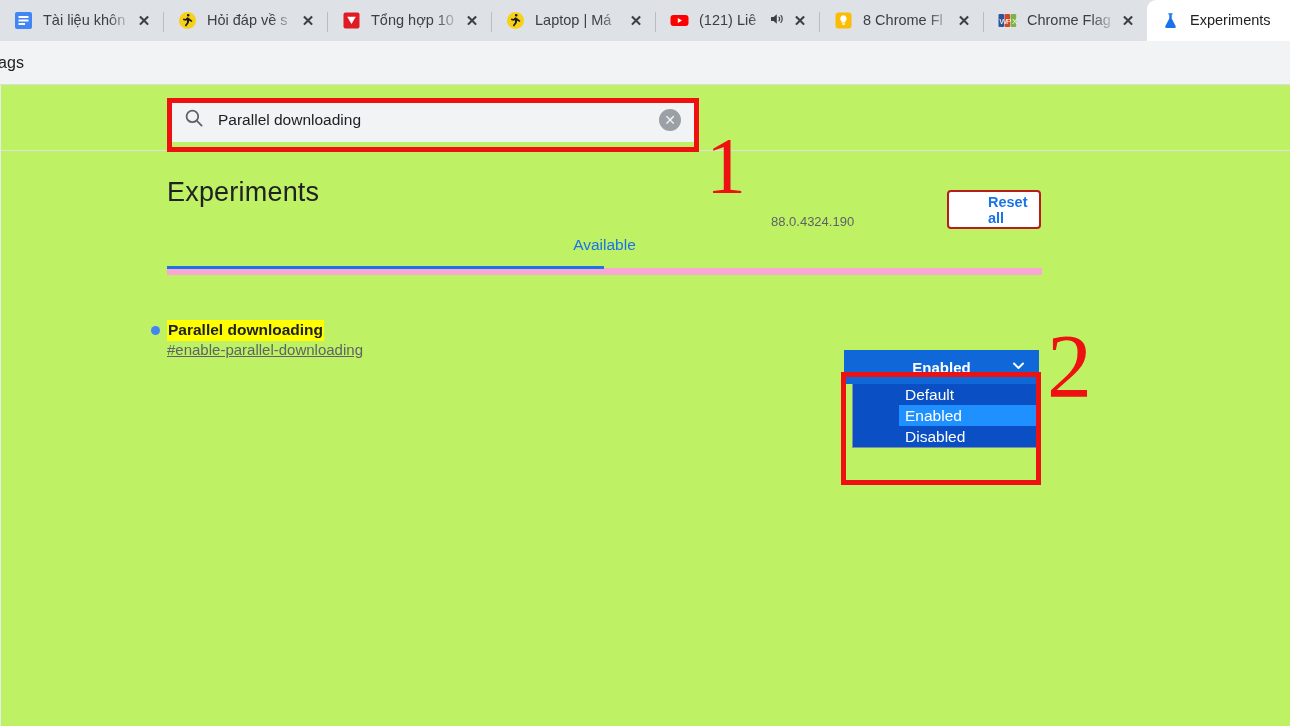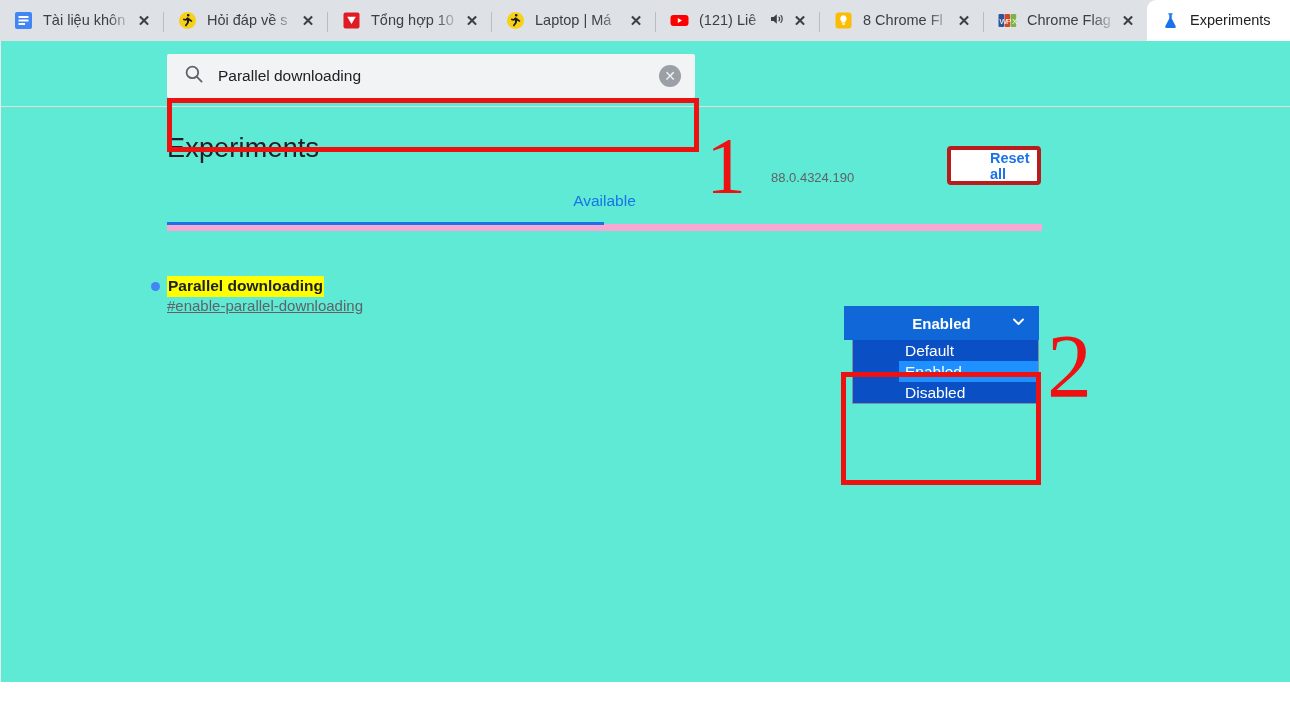--- a/index.html
+++ b/index.html
@@ -126,21 +126,21 @@
     position: absolute;
     left: 0; right: 0; bottom: -1px;
     height: 1px;
     background: #dadce0;
   }
 
   
   #page {
     position: relative;
     height: 641px;
-    background: #5eead4;
+    background: #bef264;
     border-left: 1px solid #e8eaed;
     box-sizing: border-box;
   }
 
   #flags-header {
     height: 65px;
     border-bottom: 1px solid #e0e0e0;
     display: flex;
     align-items: center;
     position: relative;
@@ -184,21 +184,21 @@
     line-height: 1;
     font-family: "DejaVu Sans", sans-serif;
   }
 
   #reset-all-button {
     position: absolute;
     left: 946px;
     top: 105px;
     width: 94px;
     height: 39px;
-    border: 4px solid #b91c1c;
+    border: 2px solid #b91c1c;
     border-radius: 4px;
     background: #ffffff;
     color: #1a73e8;
     font-size: 14.5px;
     font-weight: bold;
     display: flex;
     align-items: center;
     justify-content: center;
     box-sizing: border-box;
     padding-left: 39px;
@@ -468,20 +468,23 @@
       <span class="favicon">
         <svg width="19" height="19" viewBox="0 0 19 19">
           <path d="M7.4 2.2h4.2v1.3h-.9v4.1l3.9 7.4c.5 1 -.2 2.1 -1.3 2.1H5.7c-1.1 0 -1.8 -1.1 -1.3 -2.1l3.9 -7.4V3.5h-.9z" fill="#1a73e8"></path>
         </svg>
       </span>
       <span class="tab-title">Experiments</span>
 
     </div>
   </div>
 
+  <div id="toolbar">
+    <span id="omnibox-text">ags</span>
+  </div>
 
   <div id="page">
 
     <div id="flags-header">
       <div id="search-box">
         <span id="search-icon">
           <svg width="20" height="20" viewBox="0 0 20 20">
             <circle cx="8.4" cy="8.4" r="5.8" fill="none" stroke="#5f6368" stroke-width="1.8"></circle>
             <line x1="12.7" y1="12.7" x2="17.6" y2="17.6" stroke="#5f6368" stroke-width="1.8" stroke-linecap="round"></line>
           </svg>

